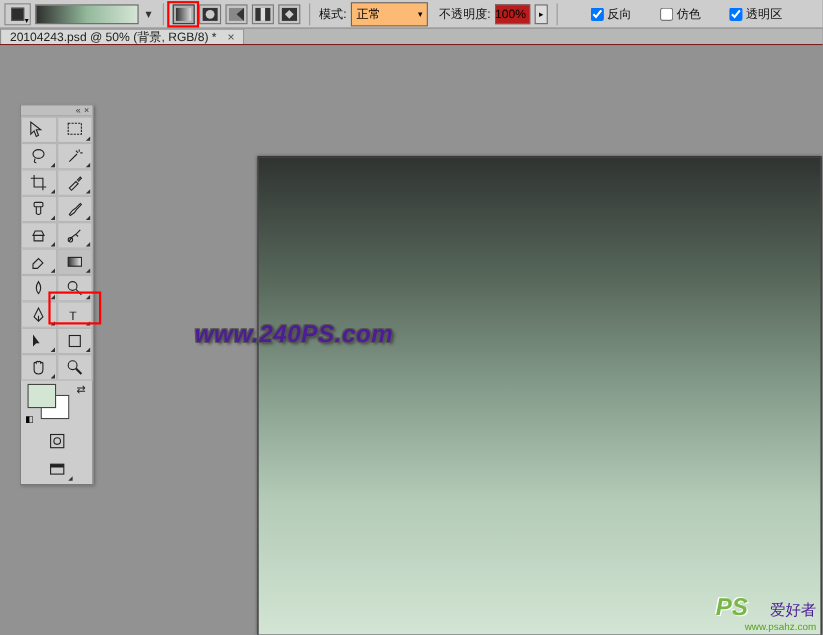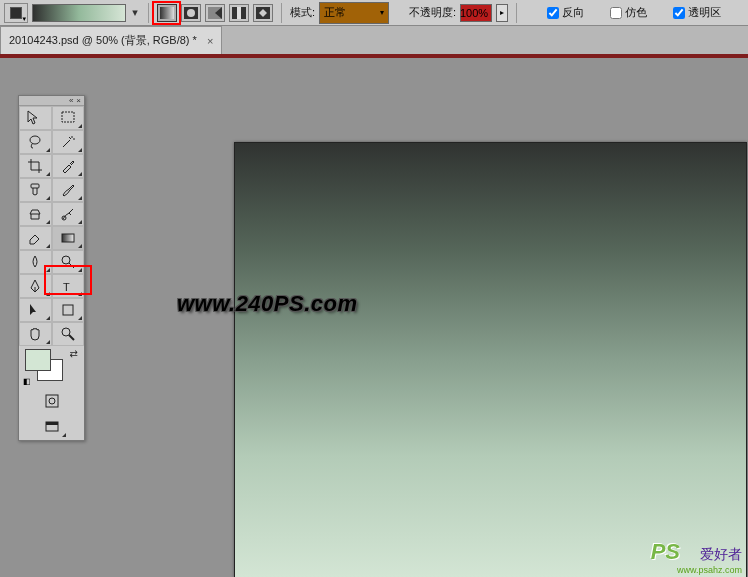--- a/index.html
+++ b/index.html
@@ -8,31 +8,31 @@
 
 .optbar { position:absolute; top:0; left:0; right:0; height:26px; background:#cdcdcd; border-bottom:1px solid #888; display:flex; align-items:center; padding:0 4px; gap:4px; z-index:5; }
 .swatch-btn { width:24px; height:20px; background:#cdcdcd; border:1px solid #888; display:flex; align-items:center; justify-content:center; position:relative; }
 .fg-sw { width:12px; height:12px; background:#2d2d2d; border:1px solid #555; }
 .grad-preview { width:94px; height:18px; border:1px solid #666; background:linear-gradient(to right,#2f302f,#93b99b,#d6e5d6); }
 .grad-arrow { width:10px; height:18px; display:flex; align-items:center; justify-content:center; color:#333; }
 .sep { width:1px; height:20px; background:#999; margin:0 4px; }
 .grad-type { width:20px; height:18px; border:1px solid #777; display:flex; align-items:center; justify-content:center; background:#c7c7c7; }
 .grad-type.sel { background:#b0b0b0; border:1px solid #333; }
 .optbar label { color:#111; }
-.dd { height:18px; background:#a16207; border:1px solid #666; display:flex; align-items:center; padding:10px 4px; min-width:50px; justify-content:space-between; }
+.dd { height:18px; background:#fdba74; border:1px solid #666; display:flex; align-items:center; padding:10px 4px; min-width:50px; justify-content:space-between; }
 .dd .arrow { font-size:8px; margin-left:4px; }
 .pct-field { width:32px; height:18px; background:#b91c1c; border:1px solid #666; display:flex; align-items:center; justify-content:flex-end; padding:0 3px; }
 .pct-arrow { width:12px; height:18px; border:1px solid #666; background:#ddd; display:flex; align-items:center; justify-content:center; font-size:8px; }
 input[type=checkbox] { width:12px; height:12px; }
 .cb-wrap { display:flex; align-items:center; gap:3px;padding-left:22px; }
 
 .red-box-top { position:absolute; top:1px; left:152px; width:29px; height:24px; border:2px solid red; z-index:10; pointer-events:none; }
 
 
-.tabbar { position:absolute; top:26px; left:0; right:0; height:32px; background:#b7b7b7; border-bottom:4px solid #7f1d1d; display:flex; z-index:4; }
+.tabbar { position:absolute; top:26px; left:0; right:0; height:15px; background:#b7b7b7; border-bottom:1px solid #7f1d1d; display:flex; z-index:4; }
 .tab { background:#d9d9d9; border:1px solid #8f8f8f; border-bottom:none; padding:1px 8px; display:flex; align-items:center; gap:6px; color:#222; }
 .tab .x { color:#555; margin-left:4px; }
 
 
 .tools { position:absolute; top:95px; left:18px; width:67px; background:#cdcdcd; border:1px solid #777; box-shadow:1px 1px 3px rgba(0,0,0,.3); z-index:6; }
 .tools-head { height:10px; background:#bfbfbf; border-bottom:1px solid #999; display:flex; justify-content:flex-end; align-items:center; padding:0 3px; gap:3px; }
 .tools-head span { font-size:8px; color:#333; }
 .trow { display:flex; }
 .tcell { width:33px; height:24px; border:1px solid #b5b5b5; display:flex; align-items:center; justify-content:center; position:relative; background:#cdcdcd; }
 .tcell svg { width:16px; height:16px; }
@@ -46,21 +46,21 @@
 .bgc { position:absolute; top:13px; left:18px; width:26px; height:22px; background:#fff; border:1px solid #444; }
 .swap-ic { position:absolute; top:2px; right:6px; font-size:10px; color:#222; }
 .mini { position:absolute; bottom:2px; left:4px; font-size:8px; }
 
 .single-row { display:flex; justify-content:space-around; padding:2px 0; }
 
 
 .canvas-wrap { position:absolute; top:142px; left:234px; width:513px; height:436px; background:linear-gradient(to bottom,#303331 0%,#56675a 25%,#889f8e 50%,#b3cbb7 72%,#d3e5d4 100%); border:1px solid #222; z-index:2; box-shadow:0 0 3px rgba(0,0,0,.4); }
 
 
-.wm1 { position:absolute; top:291px; left:177px; font:italic bold 22px Arial; color:#000000; text-shadow:1px 1px 0 #555,-1px -1px 0 #555,1px -1px 0 #555,-1px 1px 0 #555,2px 2px 3px rgba(0,0,0,.5); z-index:7; letter-spacing:.5px; }
+.wm1 { position:absolute; top:291px; left:177px; font:italic bold 22px Arial; color:#4c1d95; text-shadow:1px 1px 0 #555,-1px -1px 0 #555,1px -1px 0 #555,-1px 1px 0 #555,2px 2px 3px rgba(0,0,0,.5); z-index:7; letter-spacing:.5px; }
 .wm2wrap { position:absolute; bottom:2px; right:6px; z-index:8; text-align:right; }
 .wm2wrap .line1 { display:flex; align-items:baseline; gap:20px; justify-content:flex-end; }
 .wm2wrap .ps { font:italic bold 22px Arial; color:#78b747; text-shadow:1px 1px 0 #fff,-1px -1px 0 #fff; }
 .wm2wrap .cn { font:14px "SimSun"; color:#4c1d95; }
 .wm2wrap .url { font:9px Arial; color:#5aa21b; }
 
 
 .gi { width:14px; height:12px; }
 </style>
 </head>
@@ -111,21 +111,21 @@
       </svg>
   </div>
 
   <div class="sep"></div>
   <label>模式:</label>
   <div class="dd" style="width:70px">
     <span>正常</span>
     <span class="arrow">▾</span>
   </div>
 
-  <label style="margin-left:16px">不透明度:</label>
+  <label style="margin-left:6px">不透明度:</label>
   <div class="pct-field">
     <span>100%</span>
   </div>
   <div class="pct-arrow">▸</div>
 
   <div class="sep"></div>
   <div class="cb-wrap">
     <input type="checkbox" checked="" style="">
     <label>反向</label>
   </div>

